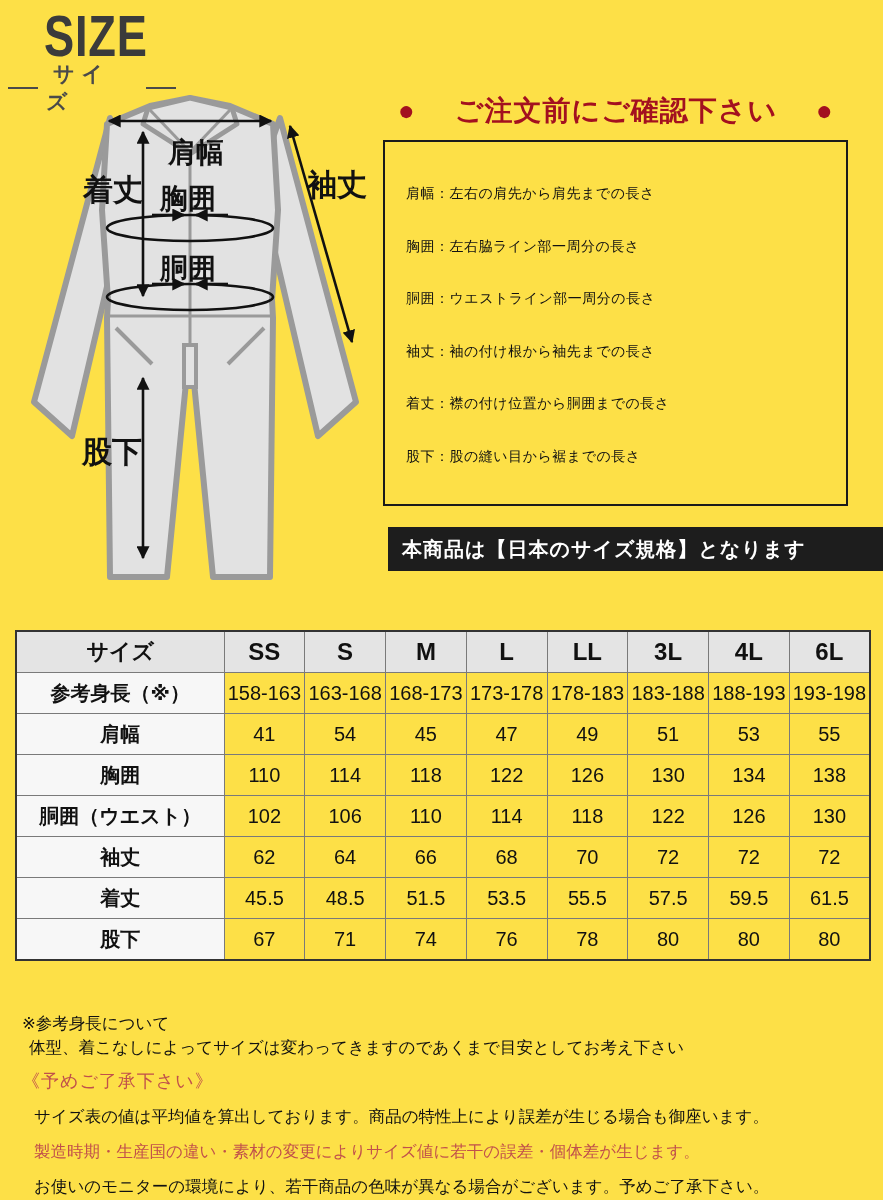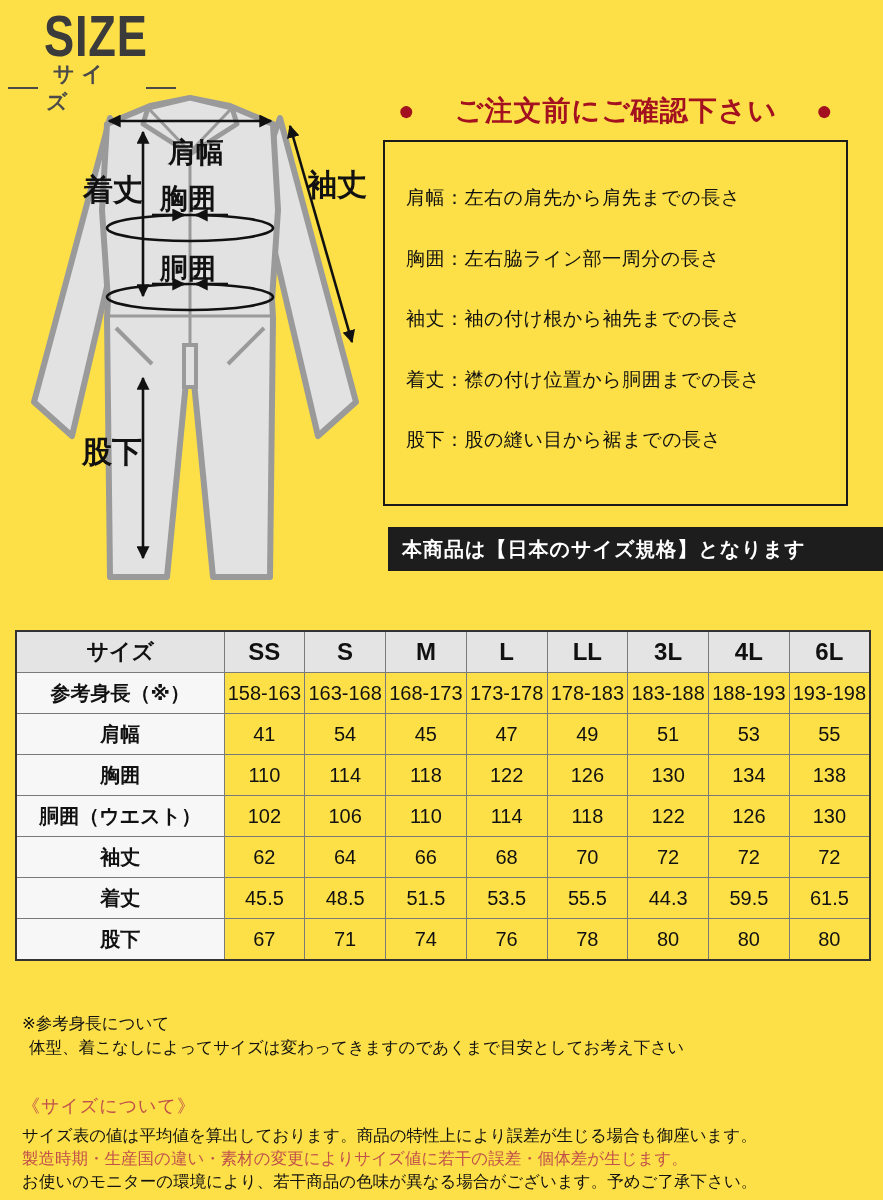--- a/index.html
+++ b/index.html
@@ -16,40 +16,40 @@
 
   
   .garment{position:absolute;left:0;top:90px;}
   .garment text{font-weight:bold;fill:#111;}
 
   
   .confirm-title{position:absolute;left:398px;top:92px;width:436px;display:flex;align-items:center;
                  justify-content:space-between;font-size:28px;font-weight:bold;color:#a3101f;letter-spacing:1px;}
   .def-box{position:absolute;left:383px;top:140px;width:465px;height:366px;border:2px solid #1a1a1a;
            box-sizing:border-box;padding:43px 0 0 21px;}
-  .def-line{font-size:19px;margin-bottom:34.5px;letter-spacing:0.5px;}
+  .def-line{font-size:14px;margin-bottom:34.5px;letter-spacing:0.5px;}
   .notice-bar{position:absolute;left:388px;top:527px;width:560px;height:44px;background:#1d1d1d;color:#fff;
               font-size:20px;font-weight:bold;line-height:44px;padding-left:14px;box-sizing:border-box;letter-spacing:1px;}
 
   
   .size-table{position:absolute;left:15px;top:630px;width:856px;border-collapse:collapse;table-layout:fixed;
               border:2px solid #333;}
   .size-table th,.size-table td{border:1px solid #7a7a7a;text-align:center;height:40px;padding:0;
               font-size:20px;overflow:hidden;}
   .size-table thead th{background:#e4e4e4;font-size:24px;font-weight:bold;}
   .size-table thead th:first-child{font-size:22px;}
   .size-table col.labelcol{width:208px;}
   .rowlabel{background:#f7f7f7;font-weight:bold;font-size:20px;}
 
   
   .notes{position:absolute;left:22px;top:1012px;width:845px;font-size:16.5px;line-height:23px;}
   .notes .ref-title{margin-bottom:1px;}
-  .notes .ref-body{padding-left:7px;margin-bottom:36px;}
+  .notes .ref-body{padding-left:7px;margin-bottom:11px;}
   .notes .about-title{color:#c1504b;font-size:18px;margin-bottom:6px;letter-spacing:1px;}
-  .note-line{margin:0;}
+  .note-line{margin:12px;}
   .red{color:#c1504b;}
 </style>
 </head>
 <body>
 
 <div class="page">
 
   <div class="size-title">SIZE</div>
   <div class="size-subtitle">
     <span class="dash"></span>
@@ -100,20 +100,21 @@
   </svg>
 
   <div class="confirm-title">
     <span>●</span>
     <span>ご注文前にご確認下さい</span>
     <span>●</span>
   </div>
   <div class="def-box" id="defBox">
       <div class="def-line">肩幅：左右の肩先から肩先までの長さ</div>
       <div class="def-line">胸囲：左右脇ライン部一周分の長さ</div>
+      <div class="def-line">胴囲：ウエストライン部一周分の長さ</div>
       <div class="def-line">袖丈：袖の付け根から袖先までの長さ</div>
       <div class="def-line">着丈：襟の付け位置から胴囲までの長さ</div>
       <div class="def-line">股下：股の縫い目から裾までの長さ</div>
     </div>
   <div class="notice-bar">本商品は【日本のサイズ規格】となります</div>
 
   <table class="size-table">
     <colgroup>
         <col class="labelcol">
         <col>
@@ -194,42 +195,42 @@
           <td>72</td>
           <td>72</td>
         </tr>
         <tr>
           <td class="rowlabel">着丈</td>
           <td>45.5</td>
           <td>48.5</td>
           <td>51.5</td>
           <td>53.5</td>
           <td>55.5</td>
-          <td>44.3</td>
+          <td>57.5</td>
           <td>59.5</td>
           <td>61.5</td>
         </tr>
         <tr>
           <td class="rowlabel">股下</td>
           <td>67</td>
           <td>71</td>
           <td>74</td>
           <td>76</td>
           <td>78</td>
           <td>80</td>
           <td>80</td>
           <td>80</td>
         </tr>
       </tbody>
   </table>
 
   <div class="notes">
     <div class="ref-title">※参考身長について</div>
     <div class="ref-body">体型、着こなしによってサイズは変わってきますのであくまで目安としてお考え下さい</div>
-    <div class="about-title">《サイズについて》</div>
+    <div class="about-title">《予めご了承下さい》</div>
     <div id="noteLines">
         <div class="note-line">サイズ表の値は平均値を算出しております。商品の特性上により誤差が生じる場合も御座います。</div>
         <div class="note-line red">製造時期・生産国の違い・素材の変更によりサイズ値に若干の誤差・個体差が生じます。</div>
         <div class="note-line">お使いのモニターの環境により、若干商品の色味が異なる場合がございます。予めご了承下さい。</div>
       </div>
   </div>
 
 </div>
 
 </body></html>

